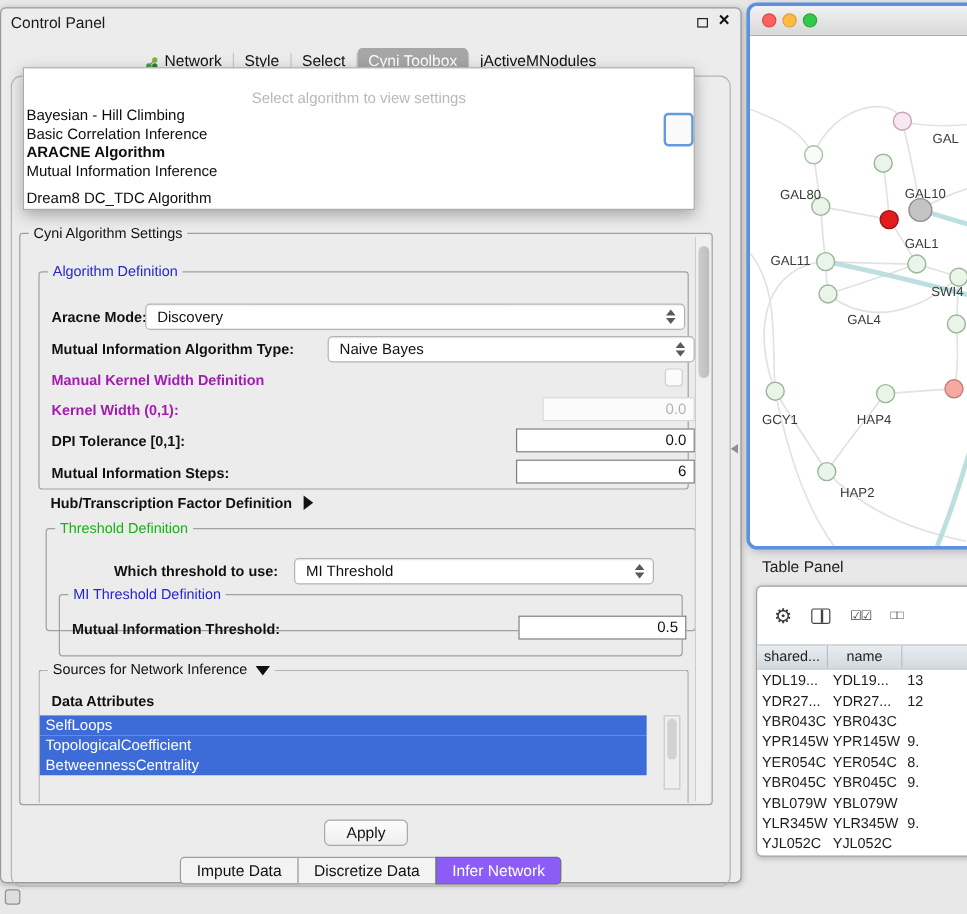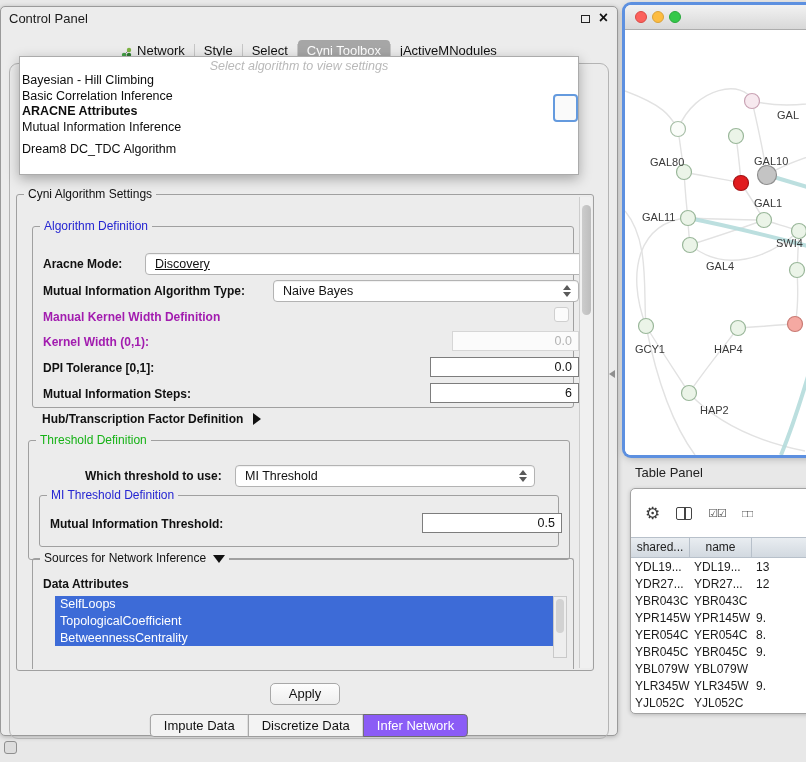--- a/index.html
+++ b/index.html
@@ -61,21 +61,21 @@
 
   .bottom-tabs { position:absolute; left:50%; transform:translateX(-50%); top:650px; display:flex; }
   .seg { padding:3px 13px; font-size:13px; color:#111; background:#f3f3f3; border:1px solid #9d9d9d; margin-left:-1px; white-space:nowrap; }
   .seg:first-child { border-radius:4px 0 0 4px; margin-left:0; }
   .seg:last-child { border-radius:0 4px 4px 0; }
   .seg.sel { background:#8b5cf6; color:#fff; border-color:#6e6e6e; }
 
   
   .popup { position:absolute; left:18px; top:49px; width:560px; height:119px; background:#fff;
     border:1px solid #ababab; box-shadow:0 4px 12px rgba(0,0,0,.3); z-index:5; }
-  .popup-ph { text-align:center; color:#b9b9b9; font-size:12.5px; padding-top:2px;font-style:italic; }
+  .popup-ph { text-align:center; color:#b9b9b9; font-size:12.5px; padding-top:18px; }
   .popup-item { font-size:12.5px; color:#0d0d0d; height:15.5px; line-height:15.5px; padding-left:2px; white-space:nowrap; }
   .popup-item.bold { font-weight:bold; }
   .popup-item.gap { margin-top:7px; }
   .combo-frag { position:absolute; left:552px; top:87px; width:25px; height:28px; border:2px solid #649ade; border-radius:4px; background:#fafafa; z-index:6; }
 
   
   .split-arrow { position:absolute; left:609px; top:370px; width:0; height:0;
     border-top:4px solid transparent; border-bottom:4px solid transparent; border-right:6px solid #8f8f8f; }
 
   
@@ -140,21 +140,21 @@
     <div class="cyni-panel">
 
       <div class="grp settings-grp">
         <span class="legend">Cyni Algorithm Settings</span>
         <div class="scrollview">
 
           <div class="grp" style="left:14px; top:30px; width:542px; height:182px;">
             <span class="legend blue">Algorithm Definition</span>
 
             <span class="flabel" style="left:10px; top:30px;">Aracne Mode:</span>
-            <div class="combo" style="left:112px; top:26px; width:450px;text-decoration:underline;">
+            <div class="combo" style="left:88px; top:26px; width:450px;">
               <span>Discovery</span>
               <span class="stepper">
                   <span class="up"></span>
                   <span class="dn"></span>
                 </span>
             </div>
 
             <span class="flabel" style="left:10px; top:57px;">Mutual Information Algorithm Type:</span>
             <div class="combo" style="left:240px; top:53px; width:306px;">
               <span>Naive Bayes</span>
@@ -174,21 +174,21 @@
             <input class="tfield" style="left: 397px; top: 130px; width: 149px;" value="0.0">
 
             <span class="flabel" style="left:10px; top:160px;text-align:center;">Mutual Information Steps:</span>
             <input class="tfield" style="left: 397px; top: 156px; width: 149px;" value="6">
           </div>
 
           <span class="flabel" style="left:24px; top:216px;">
             <span>Hub/Transcription Factor Definition</span><span class="tri-right"></span>
           </span>
 
-          <div class="grp" style="left:10px; top:244px; width:542px; height:120px;">
+          <div class="grp" style="left:20px; top:244px; width:542px; height:86px;">
             <span class="legend green">Threshold Definition</span>
 
             <span class="flabel" style="left:56px; top:28px;">Which threshold to use:</span>
             <div class="combo" style="left:206px; top:24px; width:300px;">
               <span>MI Threshold</span>
               <span class="stepper">
                   <span class="up"></span>
                   <span class="dn"></span>
                 </span>
             </div>
@@ -198,21 +198,21 @@
               <span class="flabel" style="left:10px; top:21px;">Mutual Information Threshold:</span>
               <input class="tfield" style="left: 382px; top: 17px; width: 140px;" value="0.5">
             </div>
           </div>
 
           <div class="grp" style="left:14px; top:362px; width:542px; height:115px; border-bottom:none; border-radius:3px 3px 0 0;">
             <span class="legend">
               <span>Sources for Network Inference</span><span class="tri-down"></span>
             </span>
             <span class="flabel" style="left:10px; top:18px;">Data Attributes</span>
-            <div class="attr-list" style="left:22px; top:37px; width:506px; height:50px;">
+            <div class="attr-list" style="left:0; top:37px; width:506px; height:50px;">
                 <div class="attr-item">SelfLoops</div>
                 <div class="attr-item">TopologicalCoefficient</div>
                 <div class="attr-item">BetweennessCentrality</div>
               </div>
             <div class="list-scroll" style="left:520px; top:37px; height:62px;">
                 <span class="thumb"></span>
               </div>
           </div>
 
         </div>
@@ -228,21 +228,21 @@
           <span class="seg">Discretize Data</span>
           <span class="seg sel">Infer Network</span>
         </div>
     </div>
 
     <div class="popup">
       <div class="popup-ph">Select algorithm to view settings</div>
       <div>
           <div class="popup-item">Bayesian - Hill Climbing</div>
           <div class="popup-item">Basic Correlation Inference</div>
-          <div class="popup-item bold">ARACNE Attributes</div>
+          <div class="popup-item bold">ARACNE Algorithm</div>
           <div class="popup-item">Mutual Information Inference</div>
           <div class="popup-item gap">Dream8 DC_TDC Algorithm</div>
         </div>
     </div>
     <div class="combo-frag"></div>
   </div>
 
   <div class="split-arrow"></div>
 
   <div class="net-window">

